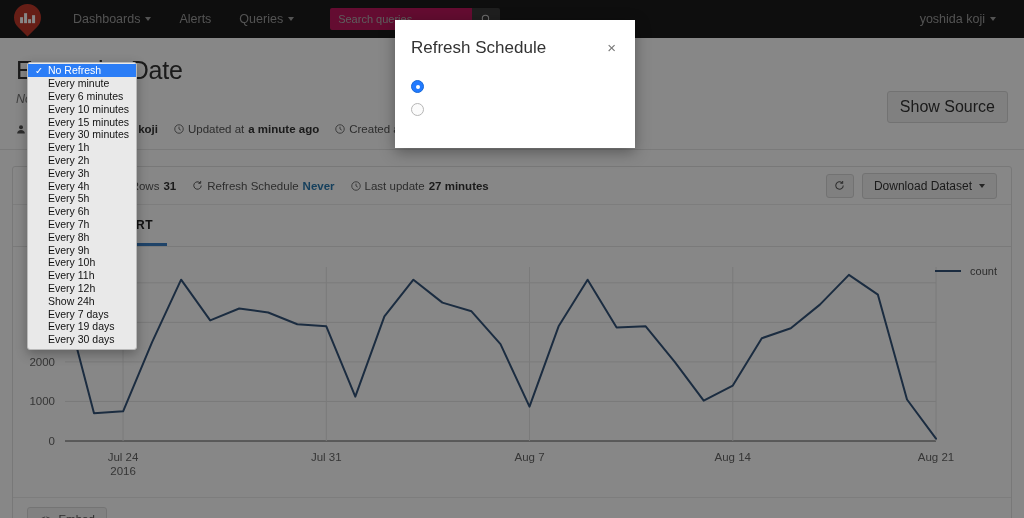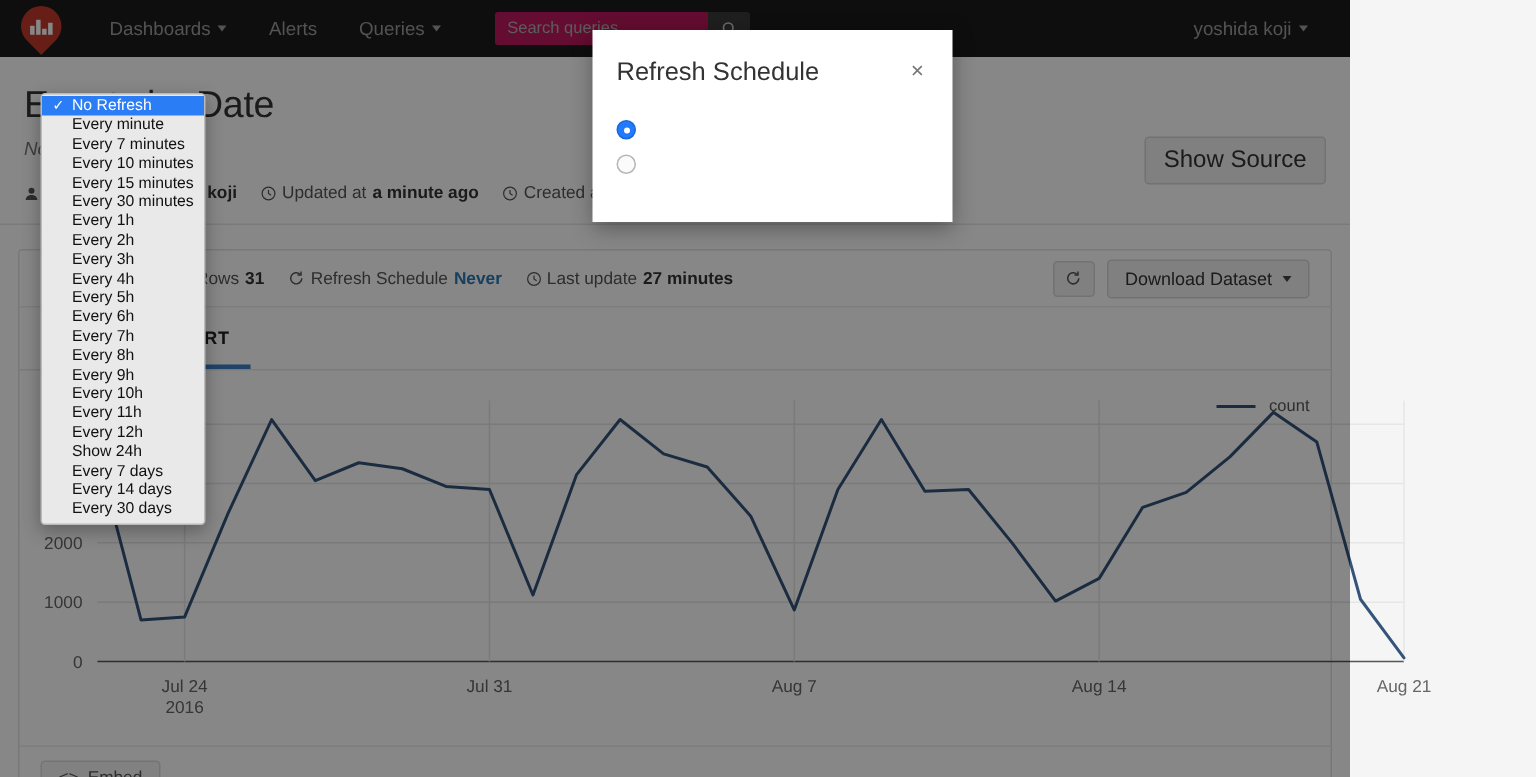--- a/index.html
+++ b/index.html
@@ -2,21 +2,21 @@
 <html><head>
 <meta charset="utf-8">
 <style>
   * { box-sizing: border-box; margin: 0; padding: 0; }
   html, body {
     width: 1024px; height: 518px;
     font-family: "Liberation Sans", sans-serif;
     overflow: hidden;
     background: #f5f5f5;
   }
-  #root { position: relative; width: 900px; height: 518px; }
+  #root { position: relative; width: 1024px; height: 518px; }
 
   
   #page { position: absolute; inset: 0; background: #ffffff; }
   #dimmer { position: absolute; inset: 0; background: rgba(0,0,0,0.47); z-index: 50; }
 
   
   .navbar {
     height: 38px; background: #1b1b1b;
     display: flex; align-items: center; padding: 0 14px;
     position: relative;
@@ -346,21 +346,21 @@
 
   <div class="select-popup" id="select-popup">
       <div class="opt selected">
         <span class="check">✓</span>
         <span>No Refresh</span>
       </div>
       <div class="opt">
         <span>Every minute</span>
       </div>
       <div class="opt">
-        <span>Every 7 minutes</span>
+        <span>Every 6 minutes</span>
       </div>
       <div class="opt">
         <span>Every 10 minutes</span>
       </div>
       <div class="opt">
         <span>Every 15 minutes</span>
       </div>
       <div class="opt">
         <span>Every 30 minutes</span>
       </div>
@@ -400,20 +400,20 @@
       <div class="opt">
         <span>Every 12h</span>
       </div>
       <div class="opt">
         <span>Show 24h</span>
       </div>
       <div class="opt">
         <span>Every 7 days</span>
       </div>
       <div class="opt">
-        <span>Every 14 days</span>
+        <span>Every 19 days</span>
       </div>
       <div class="opt">
         <span>Every 30 days</span>
       </div>
     </div>
 
 </div>
 
 </body></html>

